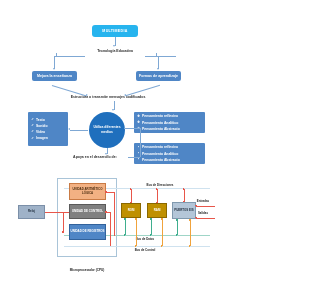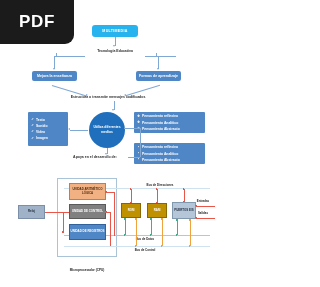--- a/index.html
+++ b/index.html
@@ -200,23 +200,20 @@
     color: #1d1d1d;
     white-space: nowrap;
     text-align: center;
   }
 </style>
 </head>
 <body>
 
 <div id="page">
 
-  <div class="pdf-badge">
-    <span>PDF</span>
-  </div>
 
   <div class="node cyan" style="left:92px; top:25px; width:46px; height:12px;">MULTIMEDIA</div>
 
   <div class="ln lnv" style="left:114.6px; top:37px; height:9px;"></div>
   <div class="arrow-d" style="left:113.4px; top:45px;"></div>
 
   <div class="plain" style="left:85px; top:49px; width:60px;">Tecnología Educativa</div>
 
   <div class="ln lnh" style="left:54px; top:55.5px; width:31px;"></div>
   <div class="ln lnh" style="left:145px; top:55.5px; width:31px;"></div>

